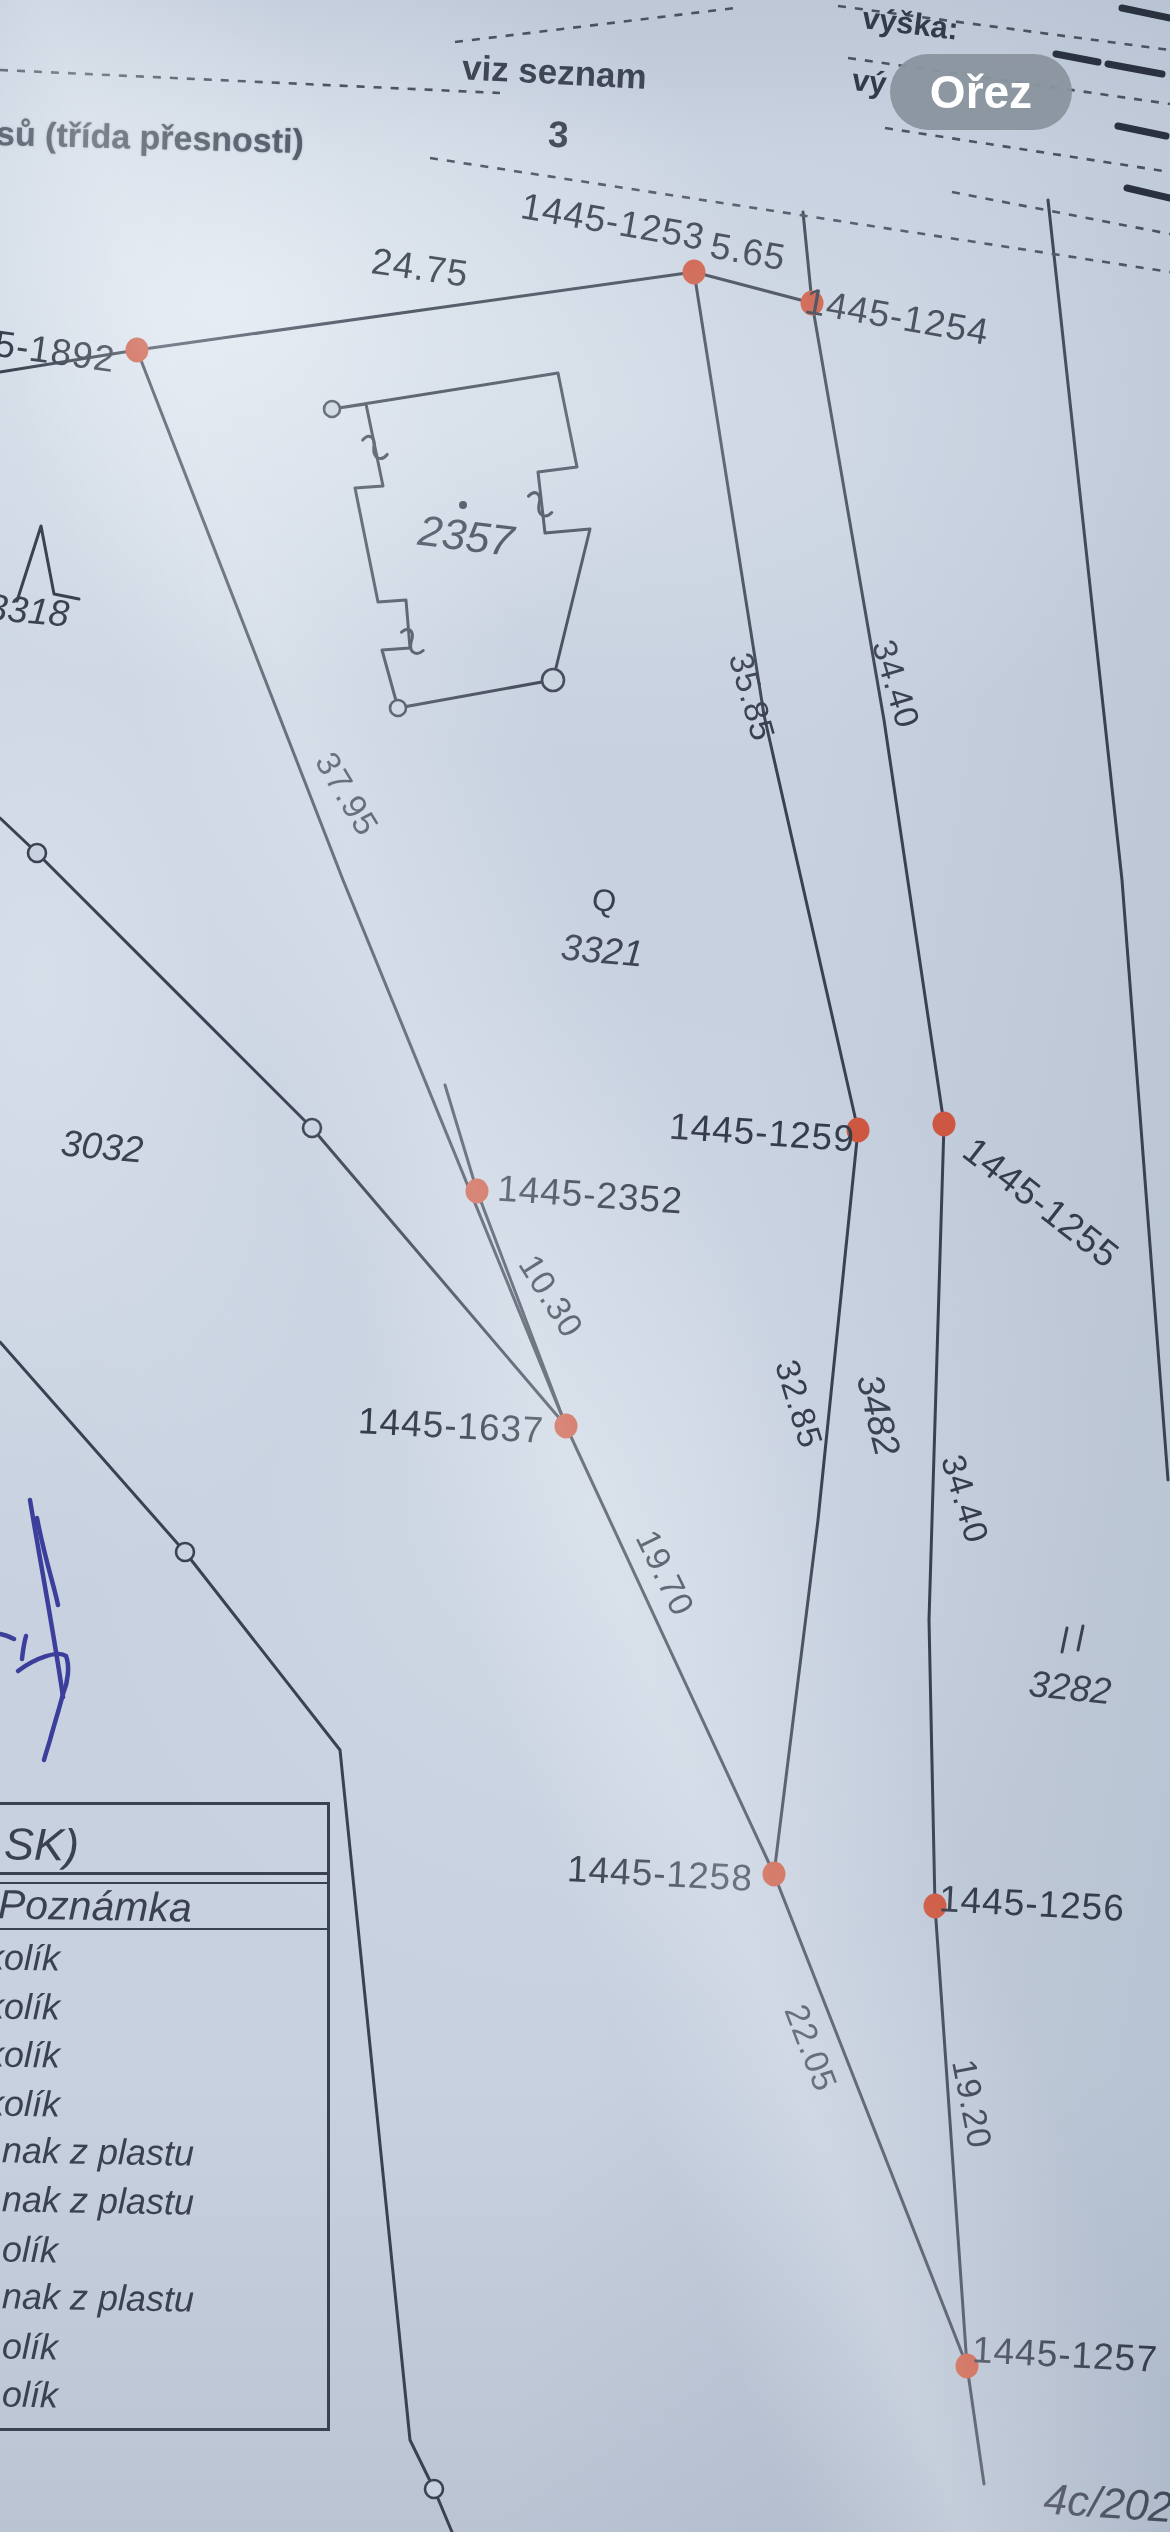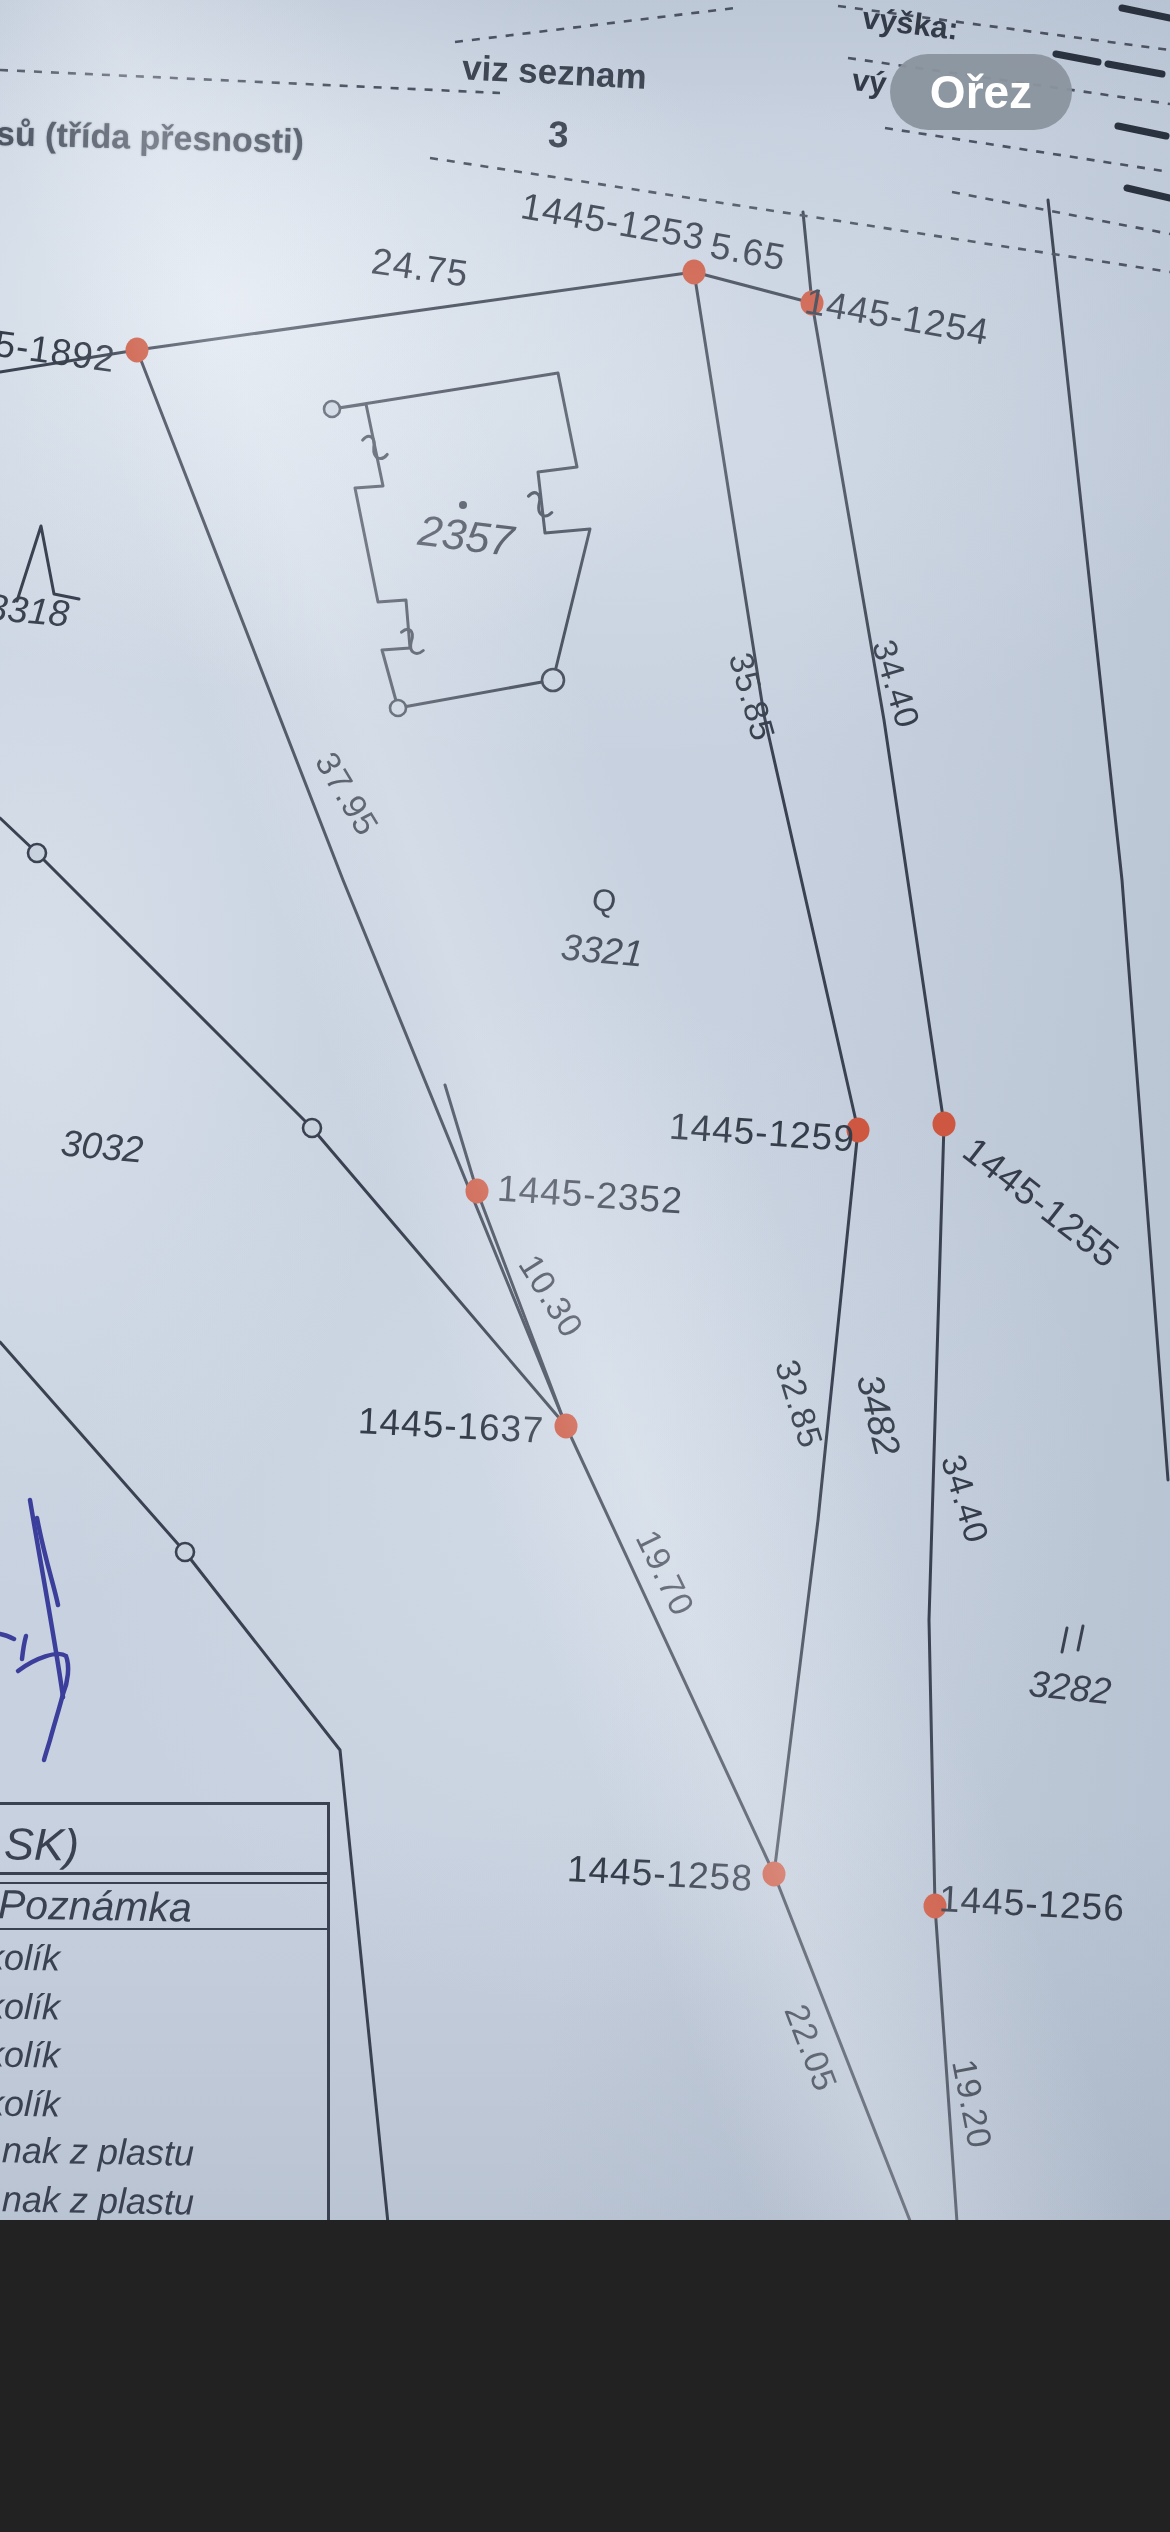--- a/index.html
+++ b/index.html
@@ -1,16 +1,16 @@
 <!DOCTYPE html>
 <html><head>
 <meta charset="utf-8">
 <style>
   html,body{margin:0;padding:0;background:#222;}
-  .screen{position:relative;width:1170px;height:2220px;overflow:hidden;
+  .screen{position:relative;width:1170px;height:2532px;overflow:hidden;
     font-family:"Liberation Sans",sans-serif;
     background-color:#c7d1df;
     background-image:
       radial-gradient(ellipse 760px 560px at 230px 300px, rgba(245,249,253,.60), rgba(245,249,253,0) 70%),
       radial-gradient(ellipse 520px 900px at 40px 980px, rgba(238,243,249,.40), rgba(238,243,249,0) 70%),
       radial-gradient(ellipse 700px 700px at 50% 1500px, rgba(235,241,248,.25), rgba(235,241,248,0) 75%),
       linear-gradient(100deg, rgba(0,0,0,0) 58%, rgba(122,138,160,.22) 100%),
       linear-gradient(to bottom, rgba(130,145,168,.14) 0%, rgba(0,0,0,0) 6%),
       linear-gradient(to bottom, rgba(0,0,0,0) 82%, rgba(138,150,170,.22) 100%);
   }

